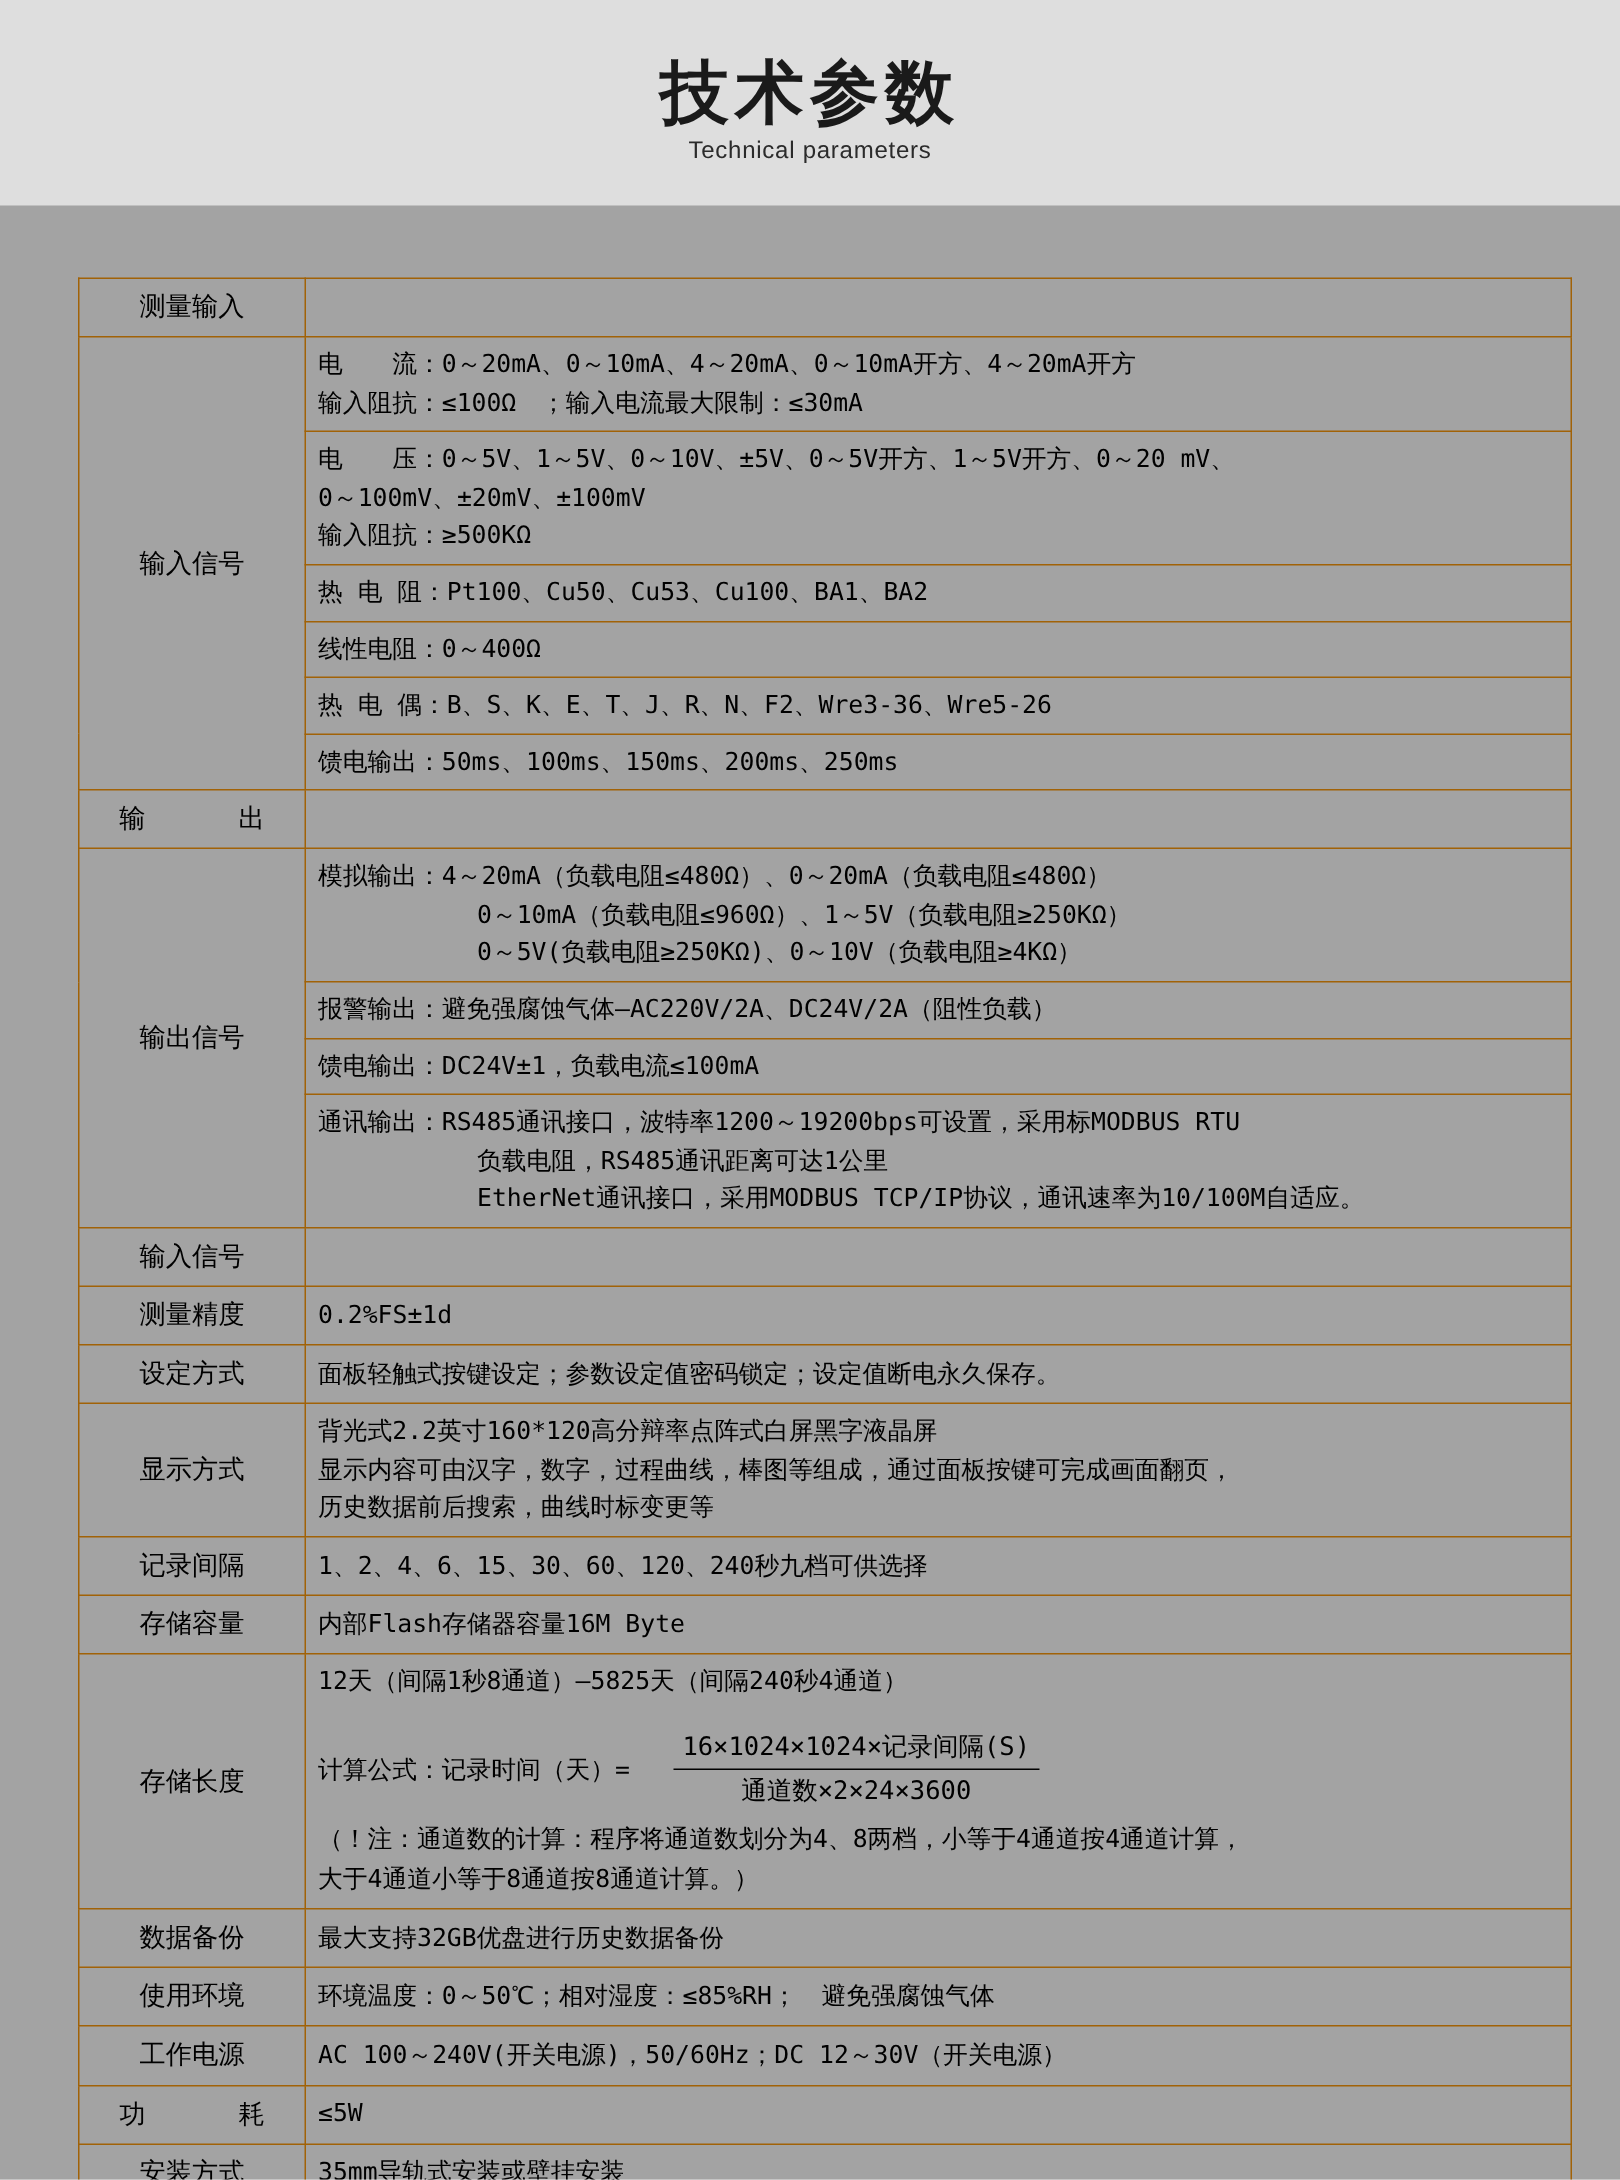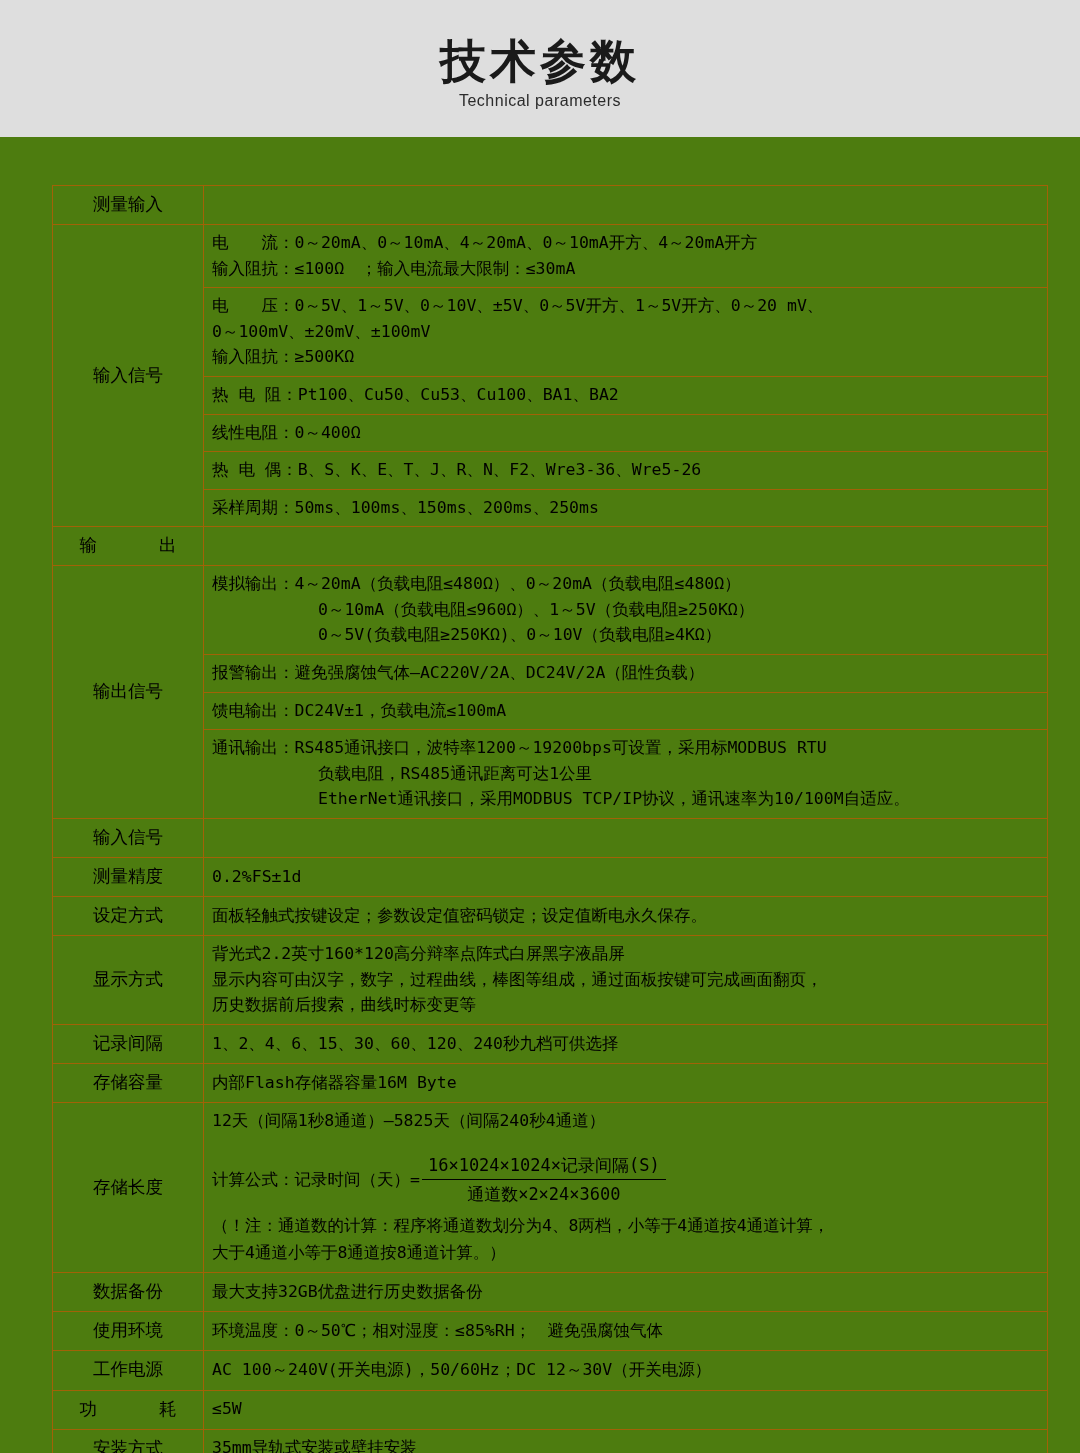--- a/index.html
+++ b/index.html
@@ -11,21 +11,21 @@
     height: 1453px;
     background: #ffffff;
     font-family: "Liberation Sans", sans-serif;
     color: #000000;
     overflow: hidden;
   }
   .page {
     position: relative;
     width: 1080px;
     height: 1453px;
-    background: #4d7c0f;
+    background: #a3a3a3;
   }
   .header {
     height: 137px;
     background: #dedede;
     display: flex;
     flex-direction: column;
     align-items: center;
     justify-content: center;
     box-sizing: border-box;
     padding-top: 8px;
@@ -83,20 +83,21 @@
   .sub-indent {
     padding-left: 106px;
   }
   .sub-indent2 {
     padding-left: 106px;
   }
   .formula {
     display: flex;
     align-items: center;
     margin: 18px 0 6px 0;
+    gap: 27px;
   }
   .formula-label {
     white-space: nowrap;
   }
   .frac {
     display: inline-flex;
     flex-direction: column;
     text-align: center;
     vertical-align: middle;
     margin-left: 2px;
@@ -158,21 +159,21 @@
             <div class="mono">线性电阻：0～400Ω</div>
           </td>
         </tr>
         <tr>
           <td class="value">
             <div class="mono">热 电 偶：B、S、K、E、T、J、R、N、F2、Wre3-36、Wre5-26</div>
           </td>
         </tr>
         <tr>
           <td class="value">
-            <div class="mono">采样周期：50ms、100ms、150ms、200ms、250ms</div>
+            <div class="mono">馈电输出：50ms、100ms、150ms、200ms、250ms</div>
           </td>
         </tr>
 
         <tr>
           <td class="label spaced">输　　出</td>
           <td class="value sect">&nbsp;</td>
         </tr>
 
         <tr>
           <td class="label" rowspan="4">输出信号</td>

